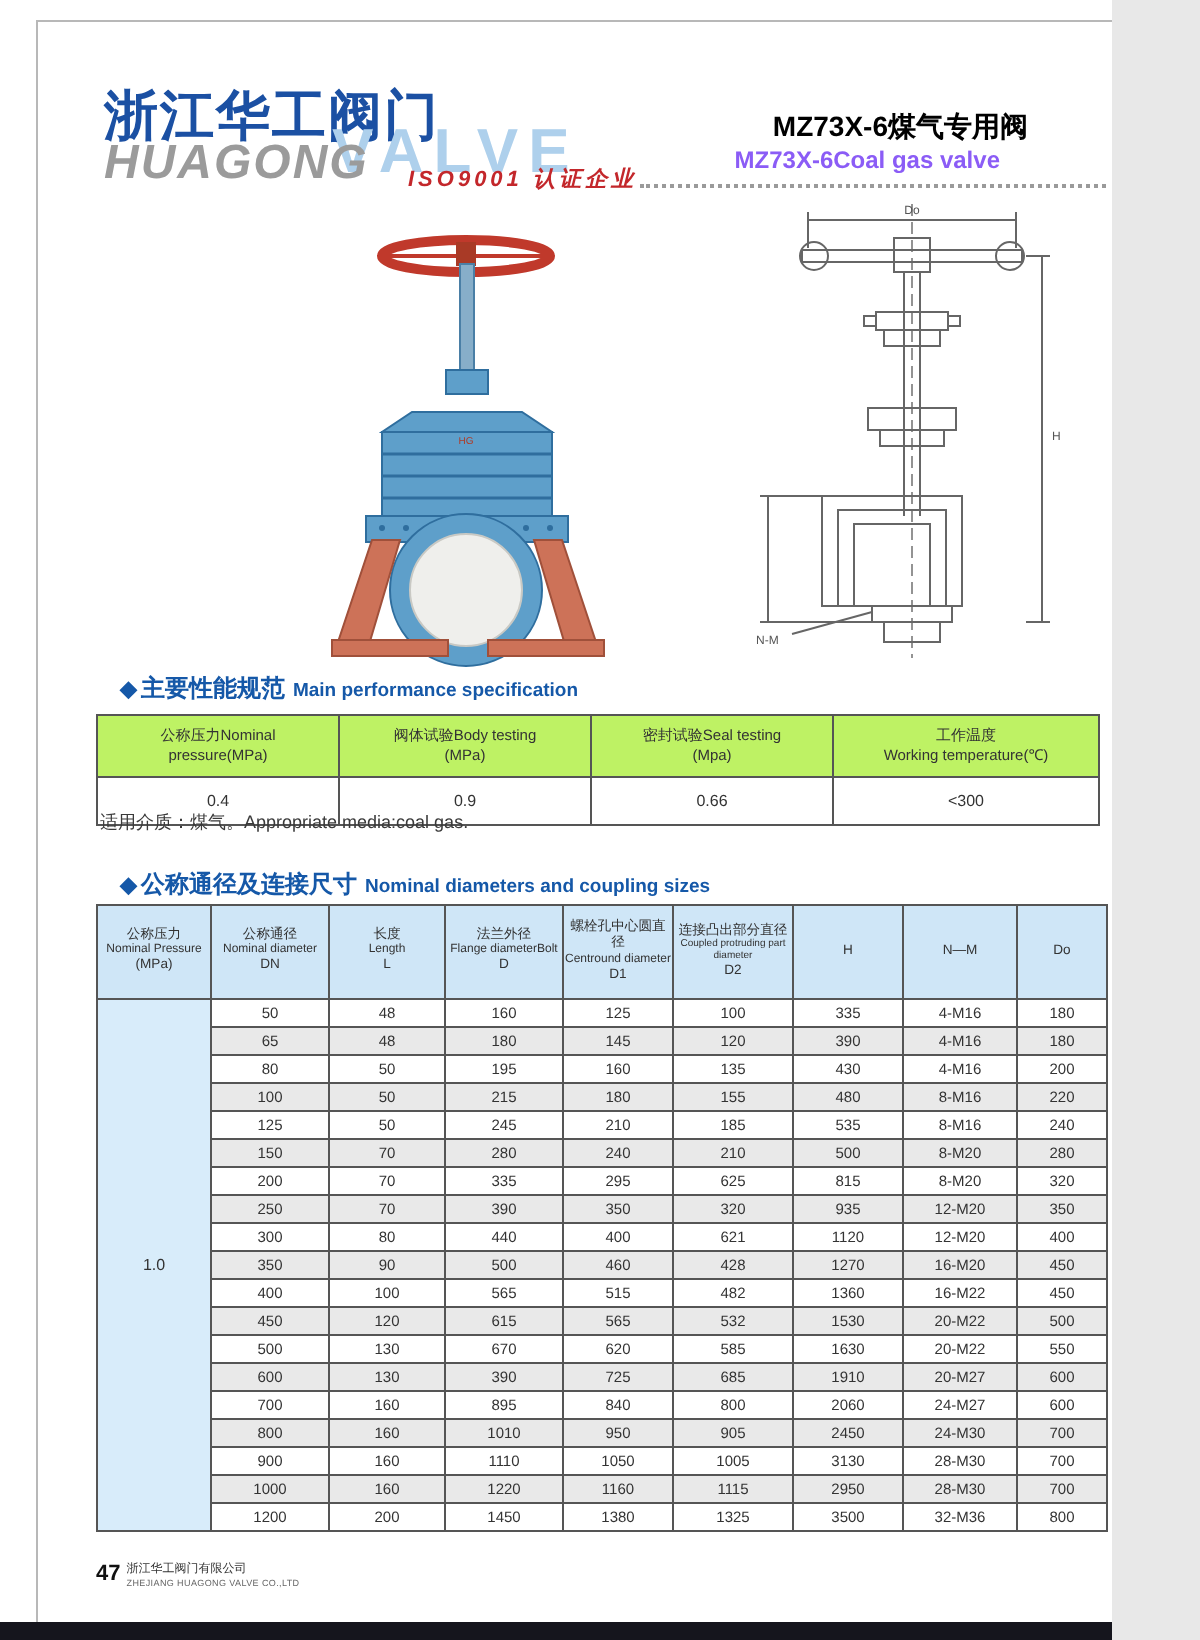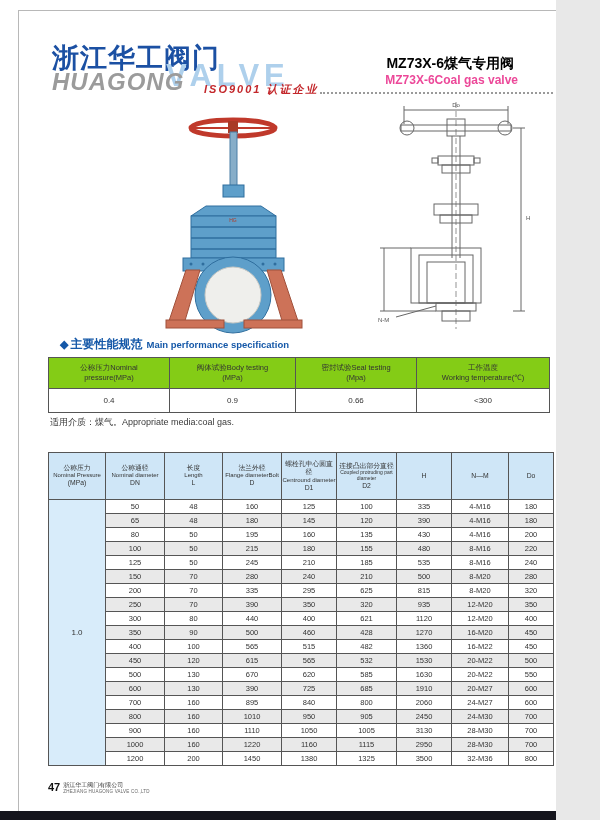--- a/index.html
+++ b/index.html
@@ -8,39 +8,39 @@
   .frame{position:absolute;left:18px;top:10px;width:564px;height:801px;border:1px solid #b8b8b8;}
   .bottom-band{position:absolute;left:0;bottom:0;width:600px;height:9px;background:#15151d;}
 
   
   .logo-cn{position:absolute;left:52px;top:40px;font-size:27px;font-weight:bold;color:#1b50a3;letter-spacing:1px;}
   .logo-valve{position:absolute;left:166px;top:58px;font-size:31px;font-weight:bold;color:#aed0ec;letter-spacing:5px;}
   .logo-en{position:absolute;left:52px;top:68px;font-size:24px;font-weight:bold;font-style:italic;color:#9b9b9b;letter-spacing:1px;}
   .iso{position:absolute;left:204px;top:82px;font-size:11px;font-weight:bold;font-style:italic;color:#c3272b;letter-spacing:2px;}
   .dotline{position:absolute;left:320px;top:92px;width:233px;border-bottom:2px dotted #9a9a9a;}
   .title-cn{position:absolute;right:42px;top:55px;font-size:14px;font-weight:bold;color:#000;}
-  .title-en{position:absolute;right:38px;top:73px;font-size:12px;font-weight:bold;color:#ec4899;}
+  .title-en{position:absolute;right:56px;top:73px;font-size:12px;font-weight:bold;color:#8b5cf6;}
 
   
   .photo{position:absolute;left:128px;top:112px;}
   .drawing{position:absolute;left:366px;top:98px;}
 
   
   .sec{position:absolute;left:60px;font-size:12px;font-weight:bold;color:#1558a8;}
   .sec .dia{font-size:11px;margin-right:2px;}
   .sec .en{font-weight:bold;font-size:9.5px;margin-left:4px;}
   .sec1{top:336px;} .sec2{top:434px;}
 
   
   table{border-collapse:collapse;table-layout:fixed;}
   .perf{position:absolute;left:48px;top:357px;width:497px;}
   .perf th,.perf td{border:1px solid #555;text-align:center;vertical-align:middle;padding:0;}
-  .perf th{background:#84cc16;font-weight:normal;font-size:7.5px;line-height:1.35;color:#333;height:30px;}
+  .perf th{background:#bef264;font-weight:normal;font-size:7.5px;line-height:1.35;color:#333;height:30px;}
   .perf td{font-size:8px;height:23px;color:#333;}
-  .media-note{position:absolute;left:50px;top:416px;font-size:9px;color:#3a3a3a;}
+  .media-note{position:absolute;left:50px;top:405px;font-size:9px;color:#3a3a3a;}
 
   
   .dim{position:absolute;left:48px;top:452px;width:505px;}
   .dim th,.dim td{border:1px solid #555;text-align:center;vertical-align:middle;padding:0;color:#333;}
   .dim th{background:#cfe6f7;font-weight:normal;height:46px;}
   .dim th .cn{display:block;font-size:6.8px;line-height:1.25;}
   .dim th .en{display:block;font-size:6px;line-height:1.15;}
   .dim th:nth-child(6) .en{font-size:5px;}
   .dim th .sym{display:block;font-size:6.8px;line-height:1.3;}
   .dim td{font-size:7.5px;height:13px;line-height:13px;}
@@ -157,20 +157,23 @@
         <td>0.4</td>
         <td>0.9</td>
         <td>0.66</td>
         <td>&lt;300</td>
       </tr>
     </tbody>
   </table>
 
   <div class="media-note">适用介质：煤气。Appropriate media:coal gas.</div>
 
+  <div class="sec sec2">
+    <span class="dia">◆</span><span>公称通径及连接尺寸</span><span class="en">Nominal diameters and coupling sizes</span>
+  </div>
 
   <table class="dim">
     <colgroup>
       <col style="width:57px">
         <col style="width:59px">
         <col style="width:58px">
         <col style="width:59px">
       <col style="width:55px">
         <col style="width:60px">
         <col style="width:55px">

